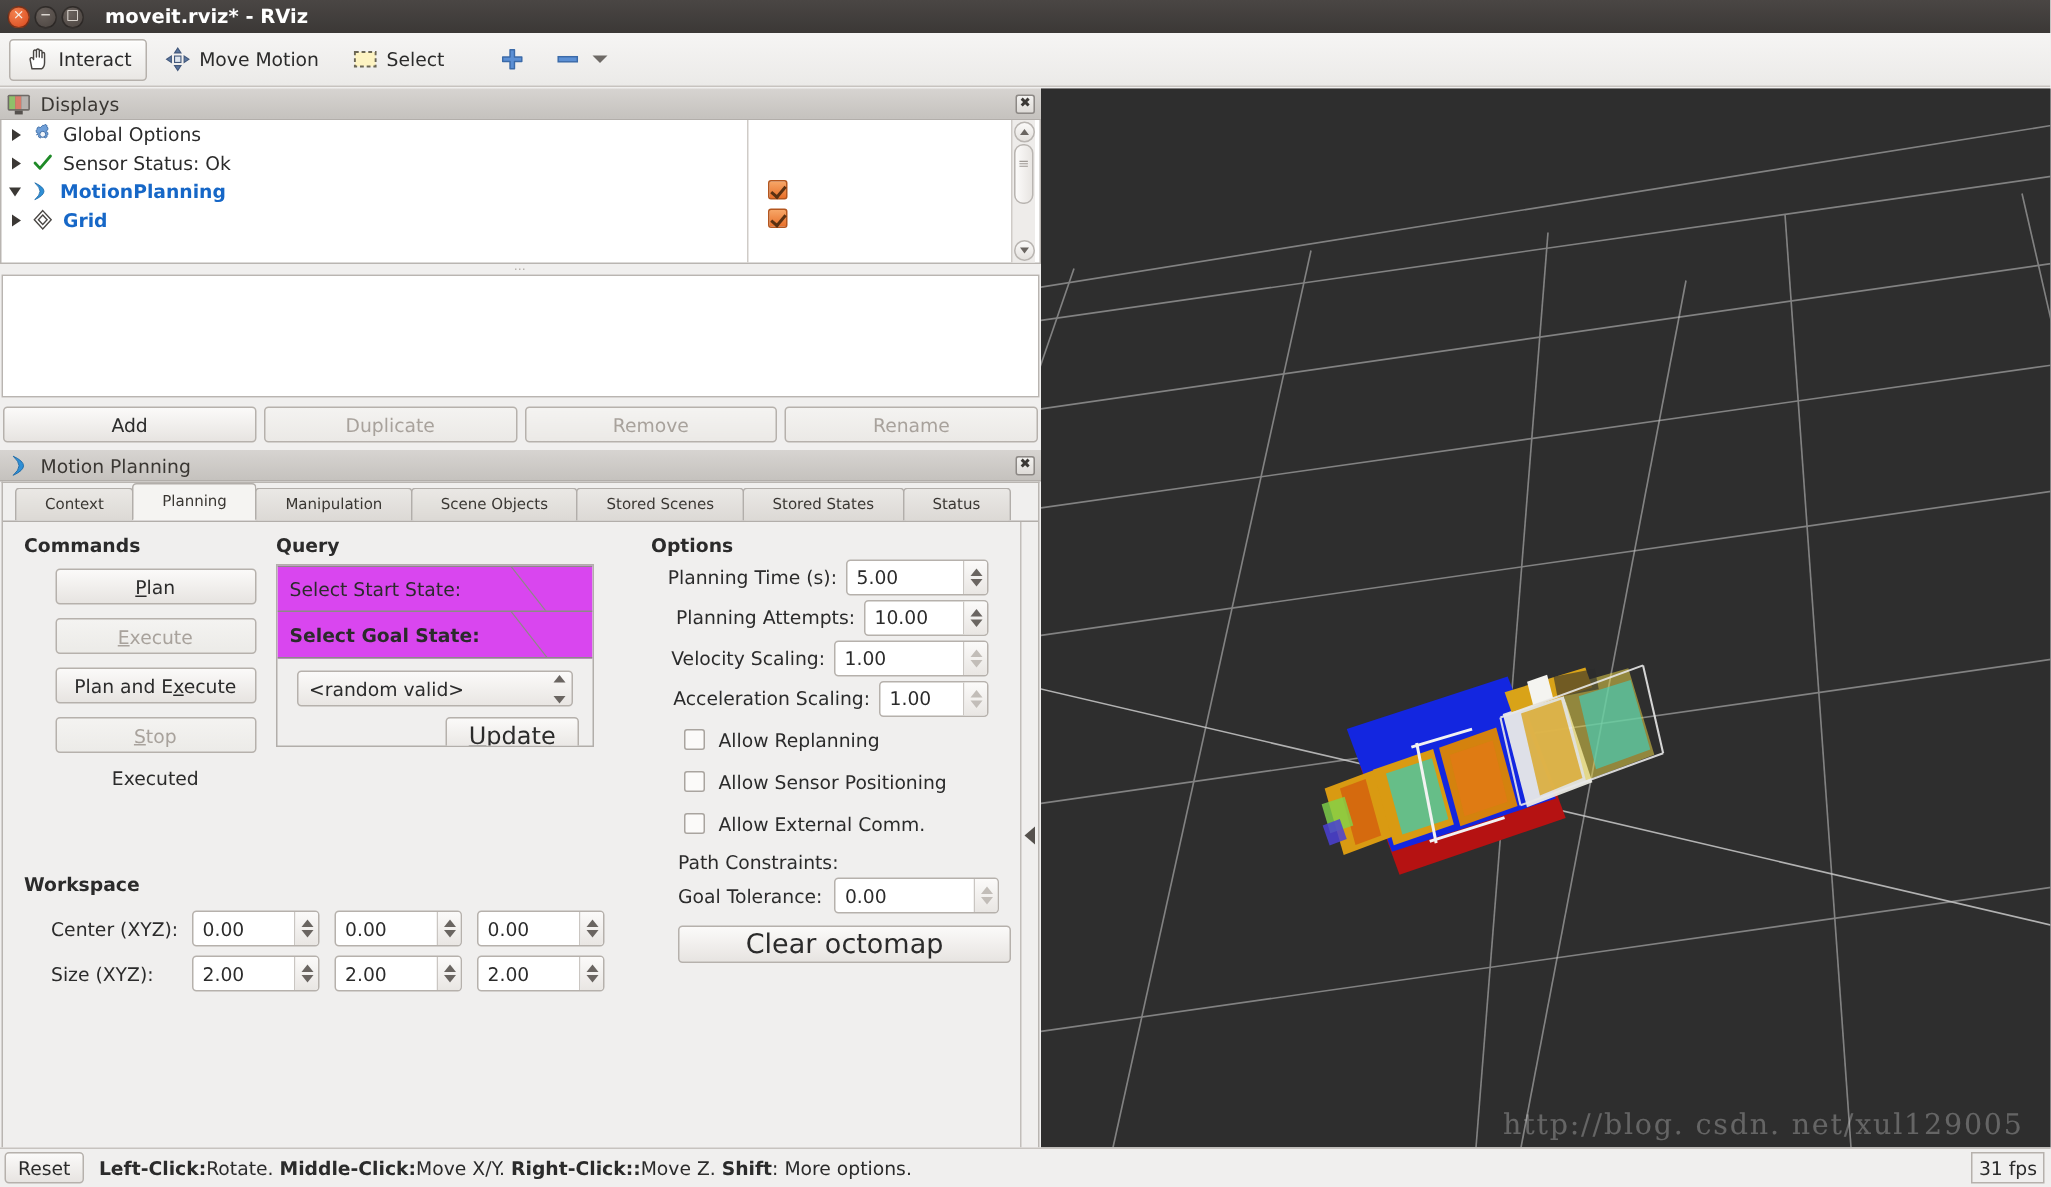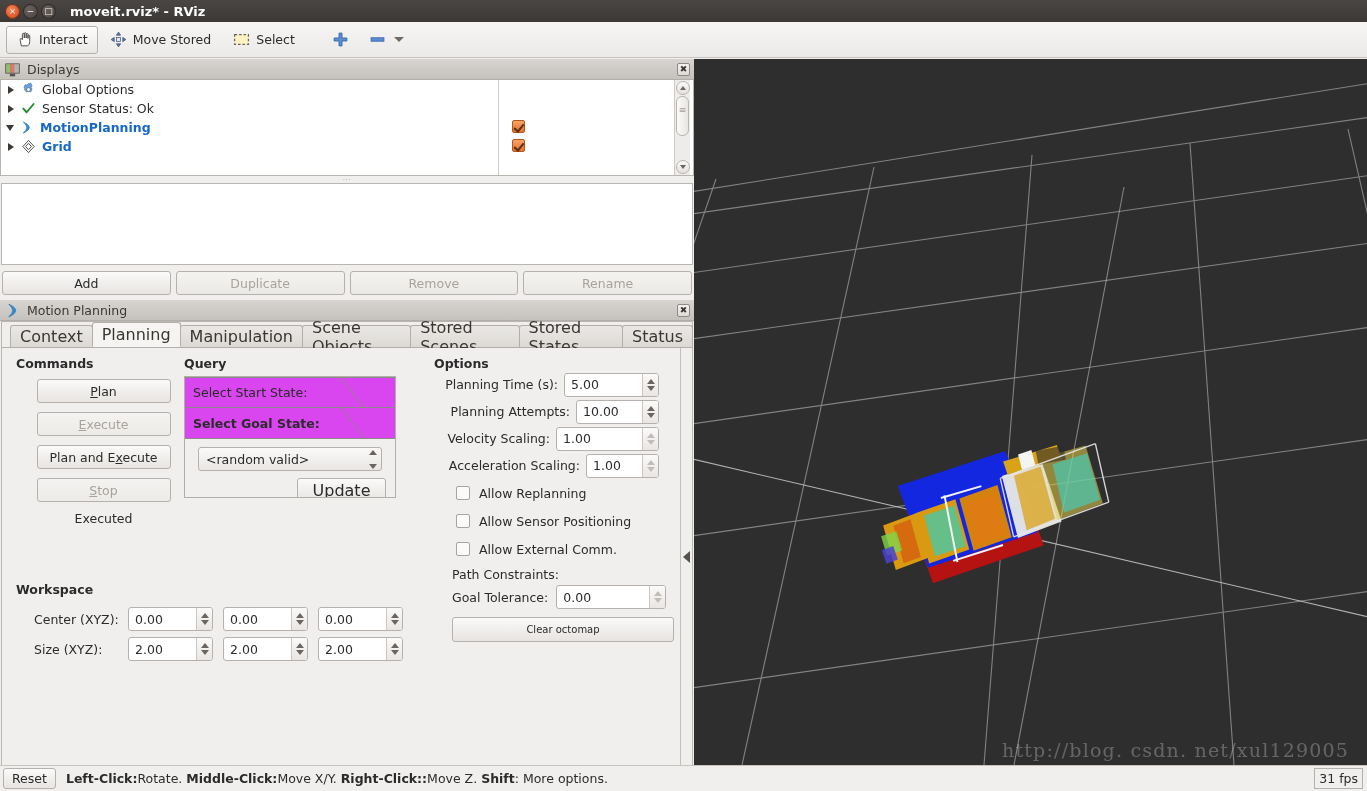--- a/index.html
+++ b/index.html
@@ -238,23 +238,23 @@
     position: relative;
   }
   #tabs {
     display: flex; align-items: flex-end;
     height: 26px;
     padding-left: 8px;
     border-bottom: 1px solid #b2aeaa;
     background: #f0efee;
   }
   .tab {
-    height: 22px; padding: 0 9px;
+    height: 22px; padding: 0 19px;
     display: flex; align-items: center;
-    font-size: 16px;
+    font-size: 10px;
     background: linear-gradient(to bottom,#eae8e5,#dcd9d5);
     border: 1px solid #b2aeaa;
     border-bottom: none;
     border-radius: 3px 3px 0 0;
     margin-right: -1px;
     color: #3a3733;
     justify-content: center;
   }
   .tab.sel {
     background: #f5f4f2;
@@ -385,21 +385,21 @@
     display: flex; align-items: center; padding-left: 7px;
     font-size: 12.5px;
   }
   #goaltol-row { display: flex; align-items: center; height: 30px; padding-left: 18px; gap: 8px; }
   #btn-octomap {
     margin: 5px 0 0 18px;
     width: 222px; height: 25px;
     background: linear-gradient(to bottom,#fbfaf9,#e7e4e1);
     border: 1px solid #b6b1ac; border-radius: 3px;
     display: flex; align-items: center; justify-content: center;
-    font-size: 10px; font-family: inherit;
+    font-size: 18px; font-family: inherit;
   }
 
   
   #workspace { position: absolute; left: 14px; top: 234px; width: 410px; }
   #ws-title { margin-bottom: 7px; }
   .ws-row { display: flex; align-items: center; height: 30px; }
   .ws-lbl { width: 112px; padding-left: 18px; font-size: 12.5px; }
   .ws-field { width: 85px; margin-right: 10px; }
 
   
@@ -494,21 +494,21 @@
       <svg class="ico" viewBox="0 0 16 16">
         <g fill="#5b77a0" stroke="#44597c" stroke-width="0.7">
           <path d="M8 1 L10 4 H6 Z"></path>
             <path d="M8 15 L10 12 H6 Z"></path>
           <path d="M1 8 L4 6 V10 Z"></path>
             <path d="M15 8 L12 6 V10 Z"></path>
         </g>
         <rect x="6" y="6" width="4" height="4" fill="#dfe6ef" stroke="#44597c" stroke-width="0.7"></rect>
       </svg>
     </span>
-    <span>Move Stored</span>
+    <span>Move Motion</span>
   </div>
 
   <div class="tbtn">
     <span>
       <svg class="ico" viewBox="0 0 16 16">
         <rect x="1.5" y="3.5" width="13" height="9" fill="#fdf3c2" stroke="#6b6654" stroke-width="1.2" stroke-dasharray="2.4 1.8"></rect>
       </svg>
     </span>
     <span>Select</span>
   </div>

